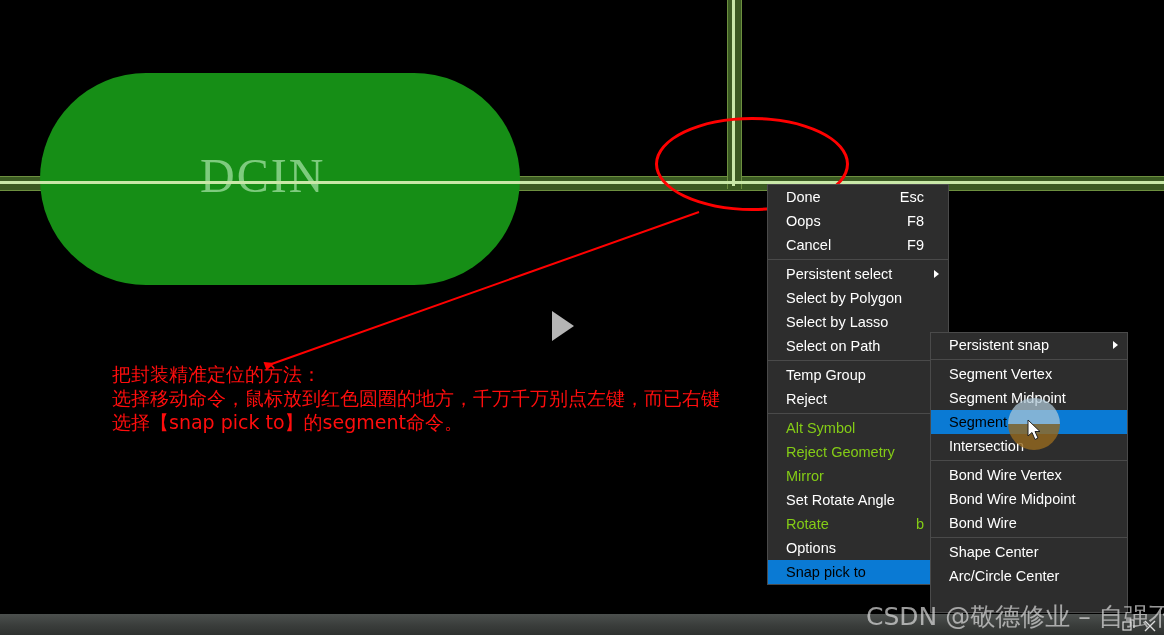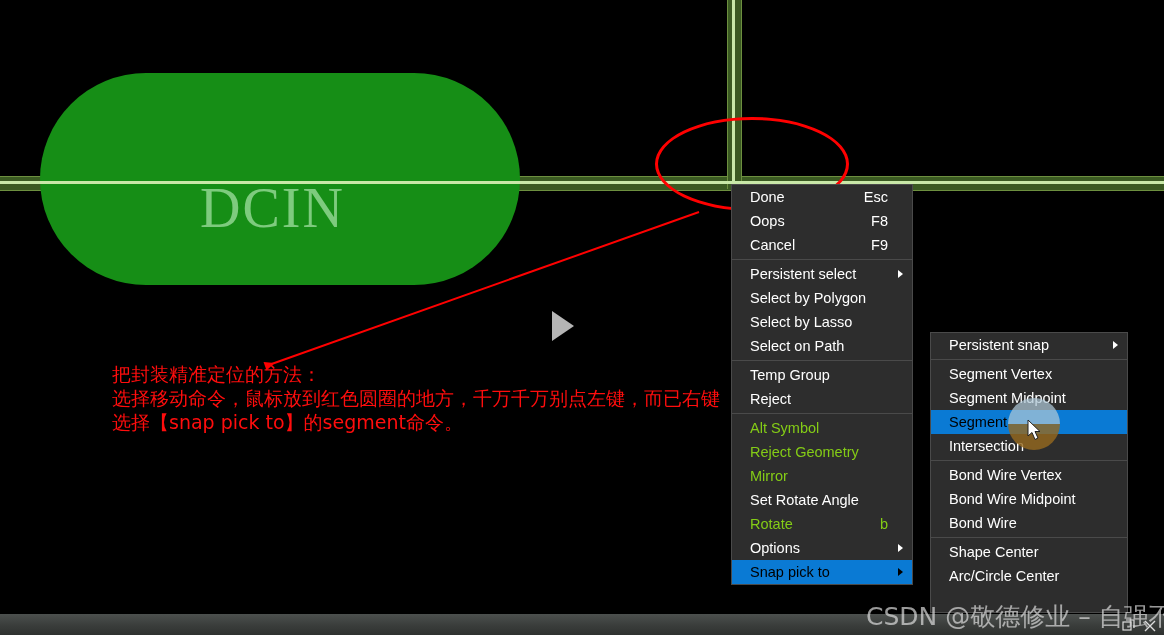--- a/index.html
+++ b/index.html
@@ -4,21 +4,21 @@
 <style>
   html,body{margin:0;padding:0;background:#000;}
   body{width:1164px;height:635px;overflow:hidden;position:relative;
        font-family:"Liberation Sans","DejaVu Sans",sans-serif;}
 
   
   #canvas{position:absolute;left:0;top:0;width:1164px;height:614px;background:#000;overflow:hidden;}
 
   .pad{position:absolute;left:40px;top:73px;width:480px;height:212px;
        background:#168e16;border-radius:106px;}
-  .pad-label{position:absolute;left:200px;top:180px;font-size:56px;
+  .pad-label{position:absolute;left:200px;top:152px;font-size:48px;
        color:rgba(190,240,190,.62);font-family:"Liberation Serif","DejaVu Serif",serif;
        letter-spacing:2px;line-height:1;}
 
   .trace-h{position:absolute;left:0;top:176px;width:1164px;height:13px;
        background:#3b5a22;border-top:1px solid #6d8f3f;border-bottom:1px solid #6d8f3f;}
   .trace-h-core{position:absolute;left:0;top:181px;width:1164px;height:3px;background:#c9e8a8;}
   .trace-v{position:absolute;left:727px;top:0;width:13px;height:189px;
        background:#3b5a22;border-left:1px solid #6d8f3f;border-right:1px solid #6d8f3f;}
   .trace-v-core{position:absolute;left:732px;top:0;width:3px;height:186px;background:#c9e8a8;}
 
@@ -31,21 +31,21 @@
 
   svg.overlay{position:absolute;left:0;top:0;width:1164px;height:614px;pointer-events:none;}
 
   .note{position:absolute;left:112px;top:362px;color:#ff0d0d;font-size:19px;
        line-height:24px;white-space:pre;
        font-family:"DejaVu Sans","Liberation Sans",sans-serif;}
 
   
   .menu{position:absolute;background:#2d2d2d;border:1px solid #4a4a4a;
         color:#ffffff;font-size:14.5px;user-select:none;}
-  #menu-main{left:731px;top:184px;width:180px;}
+  #menu-main{left:767px;top:184px;width:180px;}
   #menu-sub{left:930px;top:332px;width:196px;}
 
   .mi{position:relative;height:24px;line-height:24px;padding:0 10px 0 18px;
       white-space:nowrap;}
   .mi .sc{position:absolute;right:24px;top:0;}
   .mi.dim{color:#84cc16;}
   .mi.hl{background:#0a7ad4;color:#000000;}
   .mi .arw{position:absolute;right:9px;top:0;width:0;height:24px;}
   .mi .arw::after{content:"";position:absolute;right:0;top:8px;width:0;height:0;
       border-left:5px solid currentColor;border-top:4px solid transparent;

